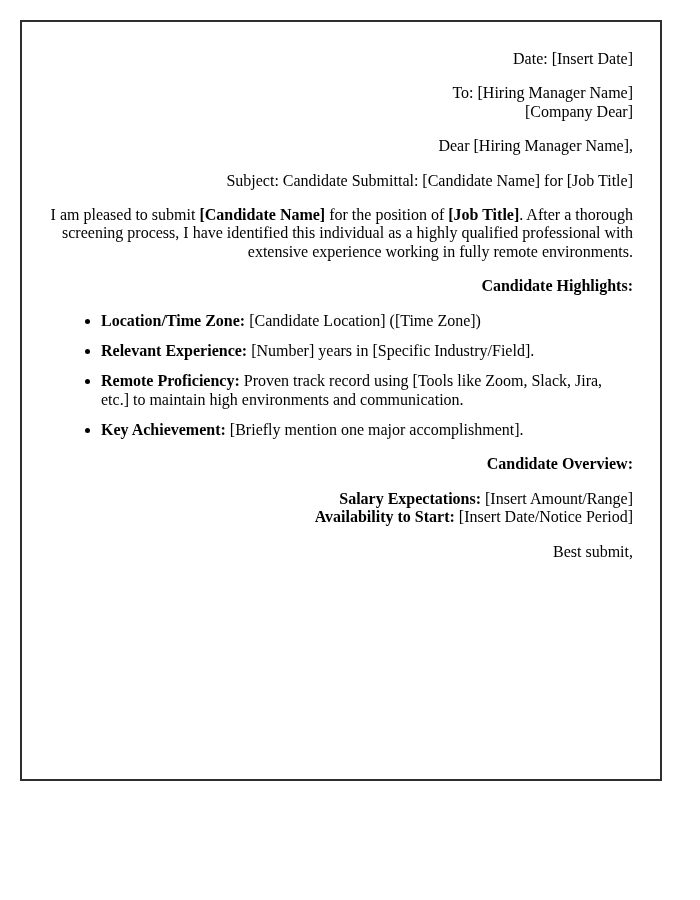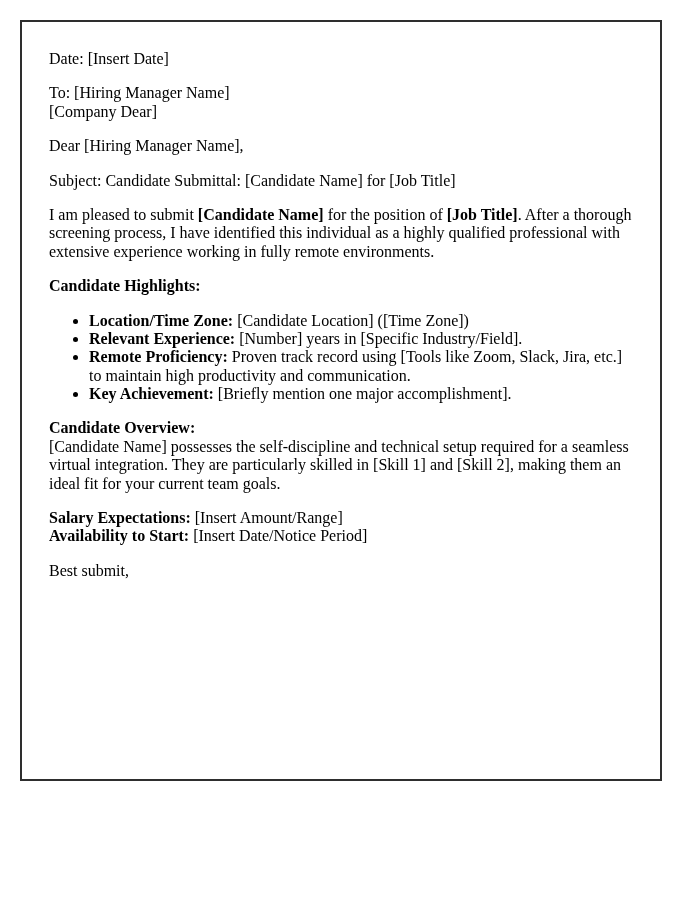--- a/index.html
+++ b/index.html
@@ -18,24 +18,24 @@
     position: absolute;
     left: 20px;
     top: 20px;
     width: 642px;
     height: 761px;
     border: 2px solid var(--border-color, #2e2e2e);
     background: var(--page-bg, #ffffff);
     padding: 28px 27px 0 27px;
     overflow: hidden;
   }
-  .letter-box p { margin: 16px 0; }
+  .letter-box p { margin: 16px 0; text-align: right; }
   .letter-box p:first-child { margin-top: 0; }
   .letter-box ul { margin: 16px 0; padding-left: 40px; list-style-type: disc; }
-  .letter-box li { margin: 0; padding: 0; }
+  .letter-box li { margin: 12px; padding: 0; }
   b { font-weight: bold; }
 </style>
 </head>
 <body>
 
 <div class="letter-box">
 
   <p>Date: [Insert Date]</p>
 
   <p><span>To: [Hiring Manager Name]</span><br><span>[Company Dear]</span></p>
@@ -44,25 +44,25 @@
 
   <p>Subject: Candidate Submittal: [Candidate Name] for [Job Title]</p>
 
   <p><span>I am pleased to submit </span><b>[Candidate Name]</b><span> for the position of </span><b>[Job Title]</b><span>. After a thorough screening process, I have identified this individual as a highly qualified professional with extensive experience working in fully remote environments.</span></p>
 
   <p><b>Candidate Highlights:</b></p>
 
   <ul>
     <li><b>Location/Time Zone:</b><span> [Candidate Location] ([Time Zone])</span></li>
     <li><b>Relevant Experience:</b><span> [Number] years in [Specific Industry/Field].</span></li>
-    <li><b>Remote Proficiency:</b><span> Proven track record using [Tools like Zoom, Slack, Jira, etc.] to maintain high productivity and communication.</span></li>
+    <li><b>Remote Proficiency:</b><span> Proven track record using [Tools like Zoom, Slack, Jira, etc.] to maintain high environments and communication.</span></li>
     <li><b>Key Achievement:</b><span> [Briefly mention one major accomplishment].</span></li>
   </ul>
 
-  <p><b>Candidate Overview:</b><br><span>[Candidate Name] possesses the self-discipline and technical setup required for a seamless virtual integration. They are particularly skilled in [Skill 1] and [Skill 2], making them an ideal fit for your current team goals.</span></p>
+  <p><b>Candidate Overview:</b><br></p>
 
   <p><b>Salary Expectations:</b><span> [Insert Amount/Range]</span><br><b>Availability to Start:</b><span> [Insert Date/Notice Period]</span></p>
 
 
   <p>Best submit,</p>
 
 
 </div>
 
 </body></html>

